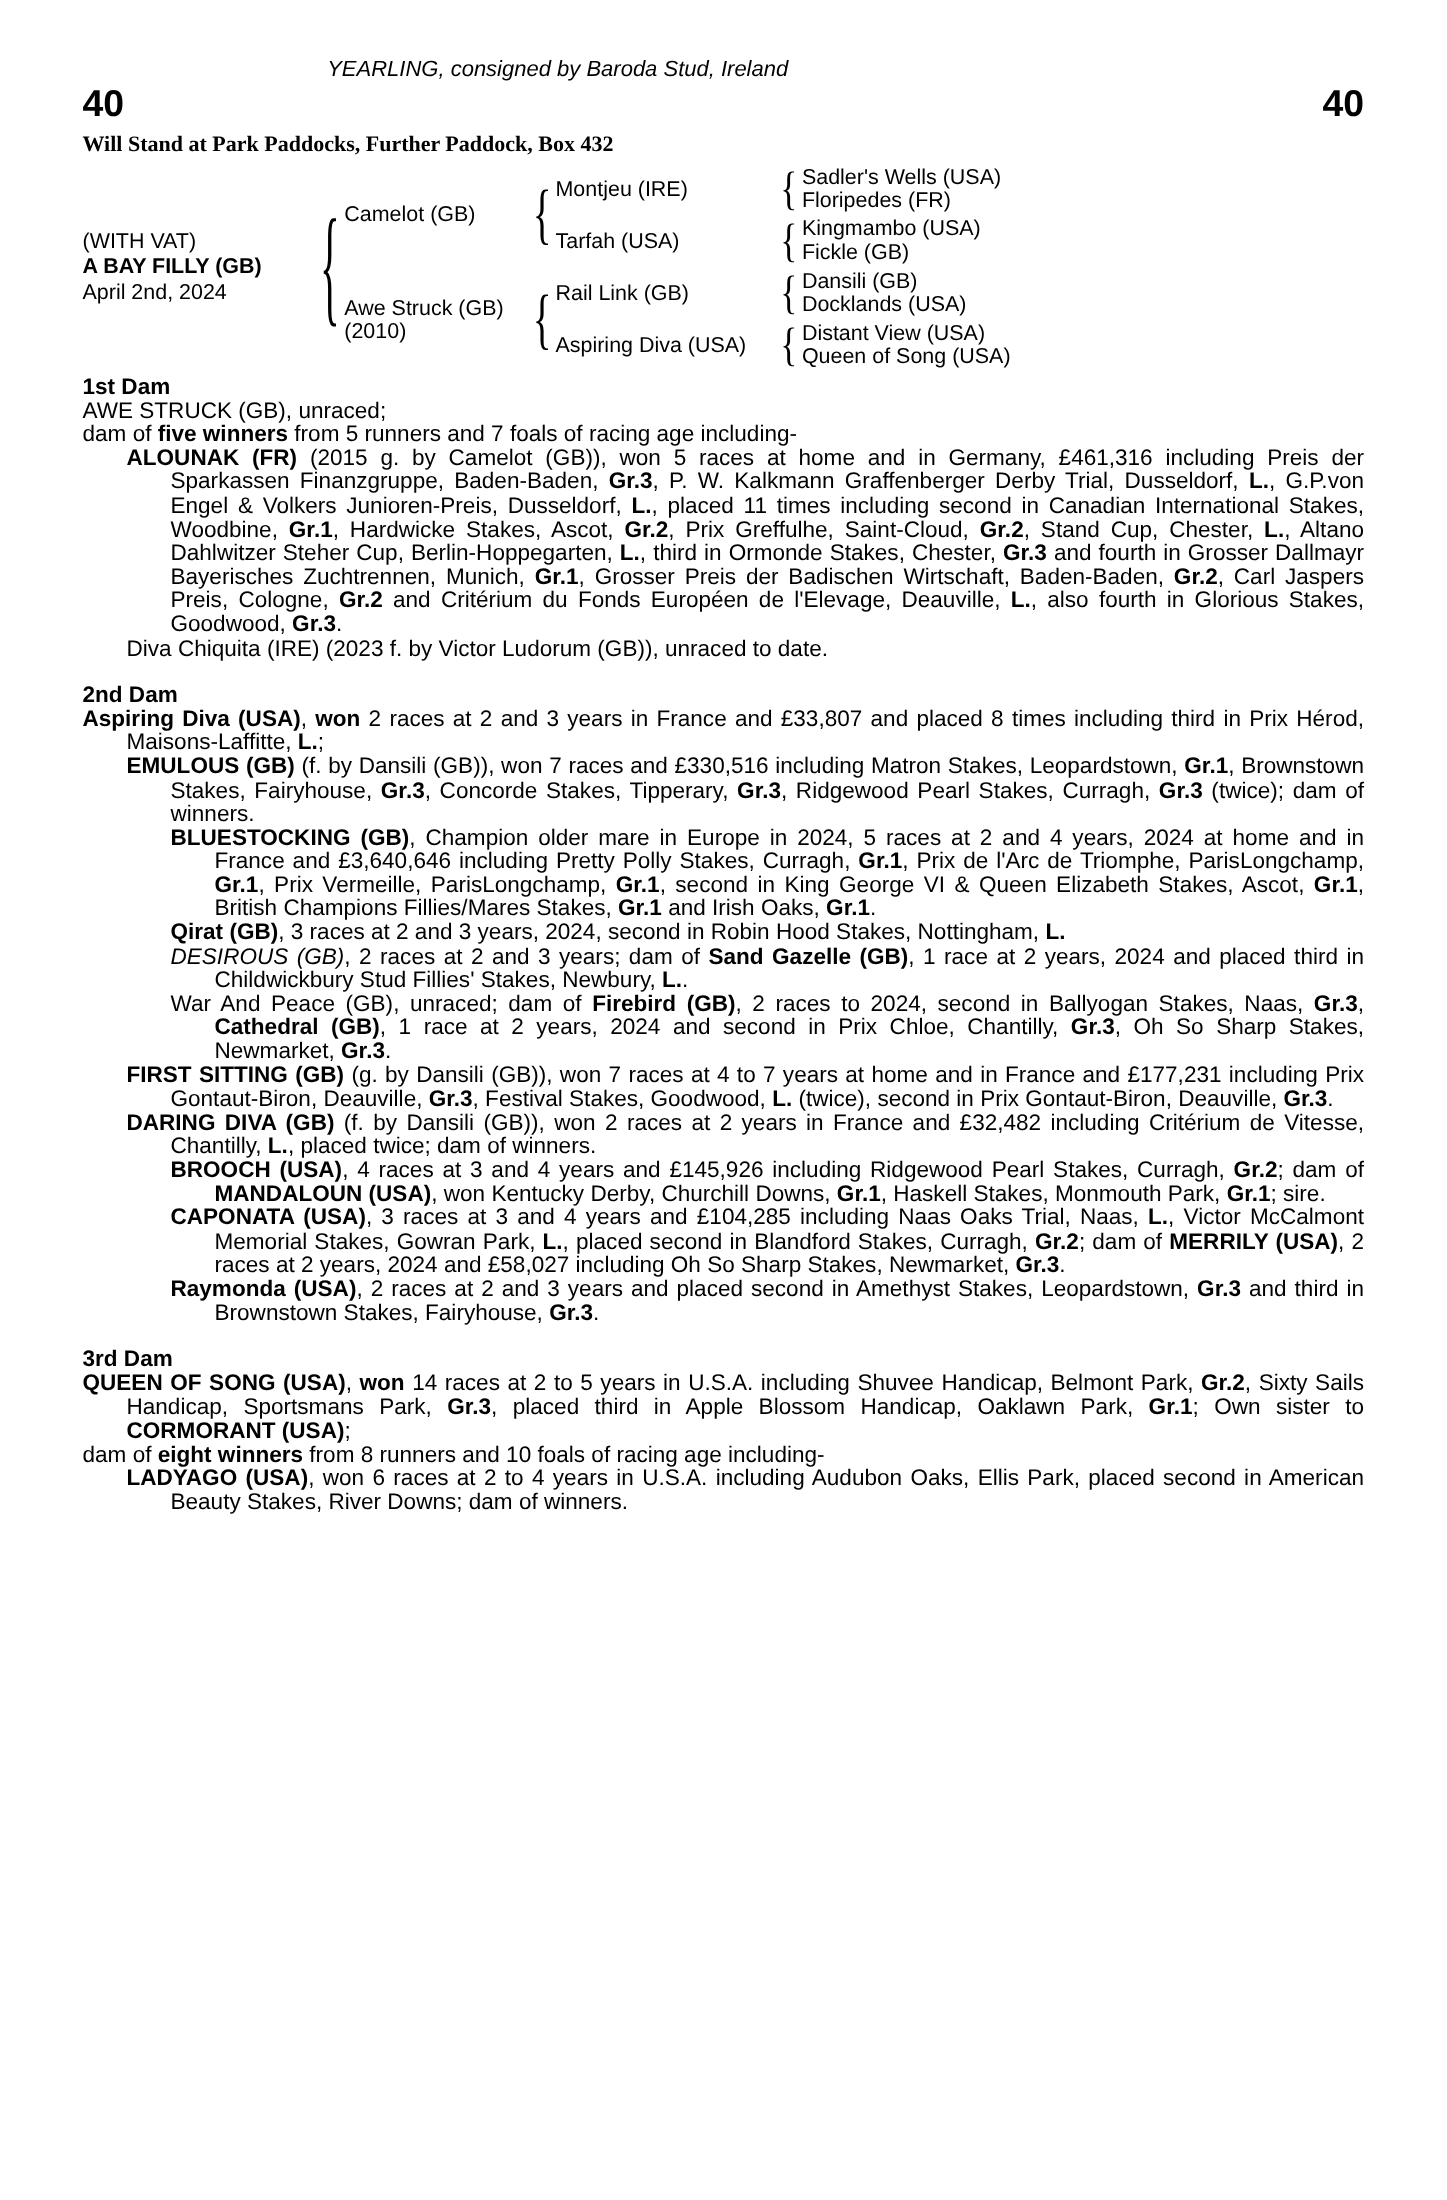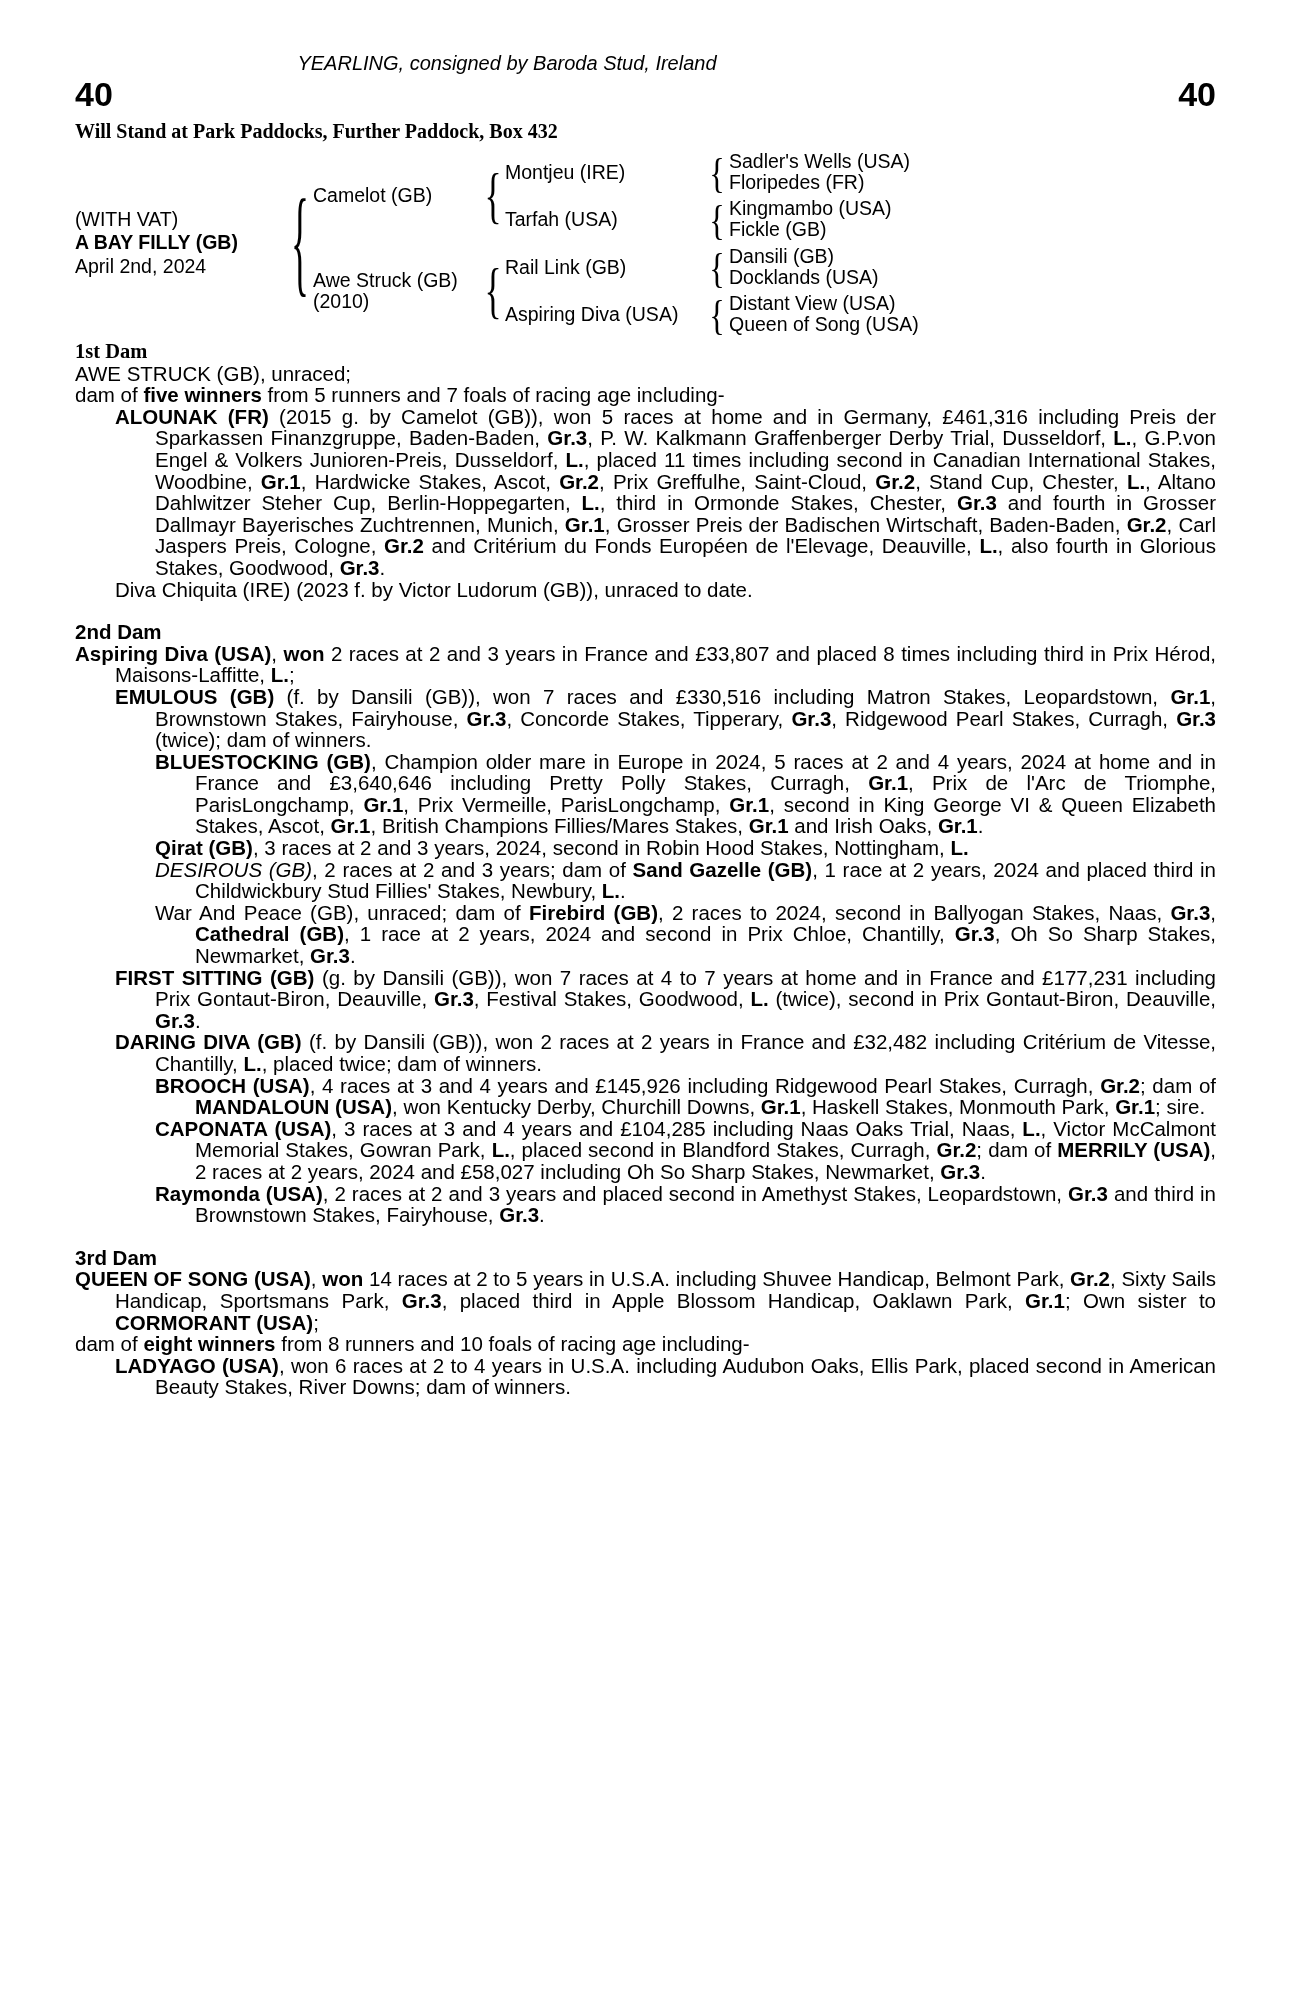--- a/index.html
+++ b/index.html
@@ -3,21 +3,21 @@
 <meta charset="utf-8">
 <style>
   * { margin: 0; padding: 0; box-sizing: border-box; }
   html, body { background: #ffffff; }
   body {
     width: 1315px; height: 2000px;
     font-family: "Liberation Sans", "DejaVu Sans", sans-serif;
     color: #000;
     overflow: hidden;
   }
-  .page { padding: 52px 99px 0 75px; }
+  .page { padding: 52px 75px 0 75px; }
 
   .consignor-wrap { width: 864px; text-align: center; font-style: italic; font-size: 20px; line-height: 23px; }
   .lot-row { display: flex; justify-content: space-between; align-items: flex-end; margin-top: 2px; }
   .lot { font-size: 34px; font-weight: bold; line-height: 34px; }
   .stand { font-weight: bold; font-size: 20px; margin-top: 9px; font-family: Liberation Serif, serif; }
 
   
   .ped { display: flex; align-items: center; margin-top: 8px; font-size: 19.5px; line-height: 21px; }
   .ped-left { width: 212px; }
   .ped-line { line-height: 23.5px; white-space: nowrap; }
@@ -44,21 +44,21 @@
   .nom-row { display: flex; justify-content: center; column-gap: 66px; font-weight: bold; }
   .note-bold { font-weight: bold; }
 
   
   .body-text { margin-top: 6px; font-size: 20.5px; line-height: 21.6px; }
   .blk-p { text-align: justify; }
   .ind0 { padding-left: 40px; text-indent: -40px; }
   .ind1 { padding-left: 80px; text-indent: -40px; }
   .ind2 { padding-left: 120px; text-indent: -40px; }
   .blk-h { font-weight: bold; margin-top: 21px; }
-  .blk-h:first-child { margin-top: 0; font-family: Liberation Serif, serif; }
+  .blk-h:first-child { margin-top: 0; }
   .seg-b { font-weight: bold; }
   .seg-i { font-style: italic; }
 </style>
 </head>
 <body>
 
 <div class="page">
 
   <div class="consignor-wrap">YEARLING, consigned by Baroda Stud, Ireland</div>
 

